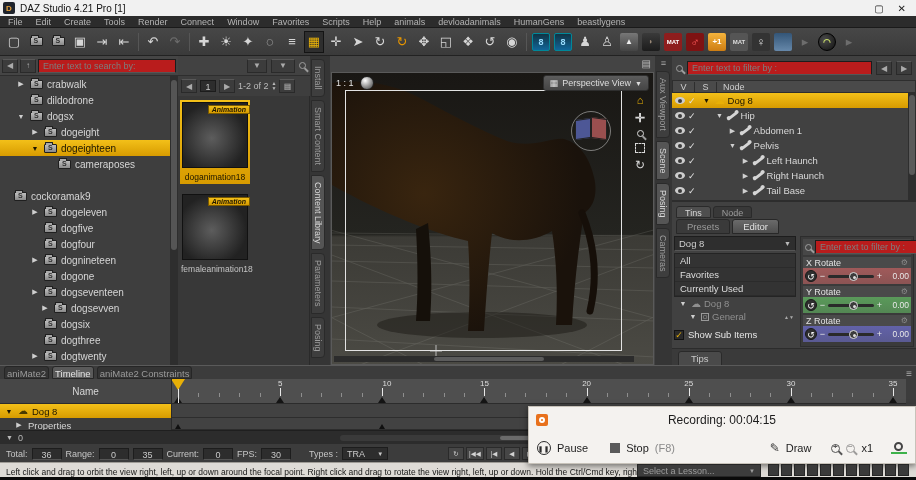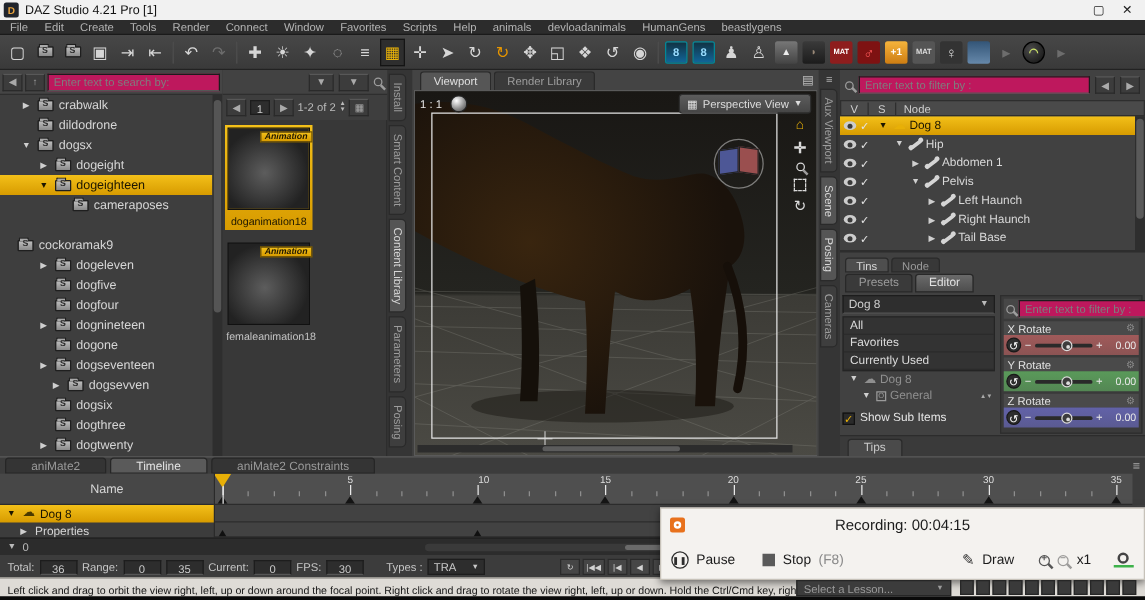--- a/index.html
+++ b/index.html
@@ -23,21 +23,21 @@
   .kind-box-red2 .mini-box{background:#7e1212;color:#ff5a5a;font-size:12px;}
   .kind-box-orange .mini-box{background:linear-gradient(#f5b43c,#cd7d12);color:#fff;}
   .kind-box-gray .mini-box{background:#555;color:#ddd;font-size:6px;}
   .kind-box-dark .mini-box{background:#333;color:#ddd;font-size:12px;}
   .kind-thumb-blue .mini-box{background:linear-gradient(#134,#169);color:#9df;border:1px solid #089;font-size:9px;}
   .kind-thumb-blue2 .mini-box{background:linear-gradient(#357,#68a);color:#cde;}
   .kind-thumb-gray .mini-box{background:linear-gradient(#777,#444);color:#eee;}
   .kind-thumb-dark .mini-box{background:linear-gradient(#3a3a3a,#1c1c1c);color:#987;}
   .kind-sphere .mini-box{background:radial-gradient(circle at 35% 35%,#4a4a4a,#111);border-radius:50%;color:#bado;border:1px solid #000;color:#cde36a;font-size:9px;}
   
-  .well{background:#be185d;border:1px solid #1c1c1c;border-bottom-color:#565656;color:#8f8f8f;}
+  .well{background:#b91c1c;border:1px solid #1c1c1c;border-bottom-color:#565656;color:#8f8f8f;}
   input.well{height:14px;font-size:9px;padding:0 4px;color:#bbb;}
   input.well::placeholder{color:#7e7e7e;}
   .mag{display:inline-block;width:7px;height:7px;border:1.5px solid #9d9d9d;border-radius:50%;position:relative;flex:0 0 auto;}
   .mag::after{content:"";position:absolute;width:5px;height:1.5px;background:#9d9d9d;transform:rotate(45deg);right:-4px;bottom:-2px;}
   .navbtn{width:16px;height:14px;background:#3c3c3c;border:1px solid #2a2a2a;border-top-color:#585858;color:#aaa;display:flex;align-items:center;justify-content:center;font-size:8px;}
   .folder{display:inline-block;width:13px;height:9px;background:linear-gradient(#bdbdbd,#8a8a8a);border:1px solid #1f1f1f;border-radius:1px;position:relative;flex:0 0 auto;}
   .folder::before{content:"";position:absolute;top:-3px;left:0;width:6px;height:2px;background:#a9a9a9;border:1px solid #1f1f1f;border-bottom:none;border-radius:1px 1px 0 0;}
   .folder::after{content:"S";position:absolute;left:3px;top:-1px;font-size:7px;color:#2e2e2e;font-weight:bold;}
   .eye{display:inline-block;width:10px;height:7px;background:#cdcdcd;border-radius:50%;position:relative;flex:0 0 auto;}
   .eye::after{content:"";position:absolute;left:3px;top:1.5px;width:4px;height:4px;background:#3a3a3a;border-radius:50%;}
@@ -133,21 +133,21 @@
   .s-track{flex:1;height:3px;background:#2a2a2a;border-radius:2px;position:relative;}
   .s-hdl{position:absolute;left:46%;top:-3px;width:9px;height:9px;border-radius:50%;background:#3c3c3c;border:1px solid #ddd;}
   .s-hdl::after{content:"";position:absolute;left:3px;top:3px;width:3px;height:3px;border-radius:50%;background:#ddd;}
   .s-btn{color:#e8e8e8;font-size:9px;width:7px;text-align:center;flex:0 0 auto;}
   .s-val{width:24px;text-align:right;font-size:8.5px;color:#e8e8e8;flex:0 0 auto;}
   #tipsbar{left:17px;top:292px;width:244px;height:17px;background:#3a3a3a;border-top:1px solid #2c2c2c;}
   #tipstab{position:absolute;left:6px;top:2px;padding:1px 12px;font-size:9.5px;color:#c9c9c9;background:#4a4a4a;border:1px solid #2a2a2a;border-radius:3px 3px 0 0;}
   
   #timeline{left:0;top:365px;width:916px;height:97px;background:#3c3c3c;border-top:1px solid #5a5a5a;}
   #tl-tabs{left:4px;top:0;height:13px;display:flex;gap:3px;}
-  .tl-tab{padding:0 20px;font-size:9.5px;line-height:13px;color:#9a9a9a;background:#343434;border:1px solid #262626;border-radius:3px 3px 0 0;}
+  .tl-tab{padding:0 2px;font-size:9.5px;line-height:13px;color:#9a9a9a;background:#343434;border:1px solid #262626;border-radius:3px 3px 0 0;}
   .tl-tab.active{background:#5a5a5a;color:#e4e4e4;}
   #tl-menu{position:absolute;right:4px;top:2px;color:#aaa;font-size:10px;}
   #tl-namecol{left:0;top:13px;width:172px;height:51px;background:#3c3c3c;border-right:1px solid #2a2a2a;}
   #tl-namehead{height:25px;line-height:25px;text-align:center;font-size:10px;color:#d6d6d6;background:#474747;border-bottom:1px solid #2c2c2c;}
   .tl-row{display:flex;align-items:center;gap:4px;height:14px;font-size:9.5px;color:#d6d6d6;padding-left:4px;}
   .tl-row.sel{background:linear-gradient(#f3c019,#d79b00);color:#1c1600;}
   .tl-row.sel .arr{color:#1c1600;}
   #tl-ruler{left:172px;top:13px;width:734px;height:25px;background:#4f4f4f;border-bottom:1px solid #2c2c2c;overflow:hidden;}
   .tickmaj{position:absolute;top:9px;width:1px;height:8px;background:#e8e8e8;}
   .tickmin{position:absolute;top:14px;width:1px;height:4px;background:#8e8e8e;}
@@ -431,24 +431,20 @@
 
     <div class="abs vtabstrip" id="lvtabs">
         <span class="vtab">Install</span>
         <span class="vtab">Smart Content</span>
         <span class="vtab active">Content Library</span>
         <span class="vtab">Parameters</span>
         <span class="vtab">Posing</span>
       </div>
 
     <div class="abs" id="vpwrap">
-      <div class="abs" id="vptabs">
-          <span class="htab active">Viewport</span>
-          <span class="htab">Render Library</span>
-        </div>
       <span class="abs" style="right:4px;top:2px;color:#bbb;font-size:10px">▤</span>
       <div class="abs" id="vpbody">
         <svg id="scene-svg" width="323" height="293" viewBox="0 0 323 293" style="position:absolute;left:0;top:0">
           <defs>
             <linearGradient id="bggrad" x1="0" y1="0" x2="0" y2="1">
               <stop offset="0" stop-color="#191714"></stop>
                 <stop offset="0.55" stop-color="#242420"></stop>
                 <stop offset="0.56" stop-color="#3c3b36"></stop>
                 <stop offset="1" stop-color="#4b4a44"></stop>
             </linearGradient>

